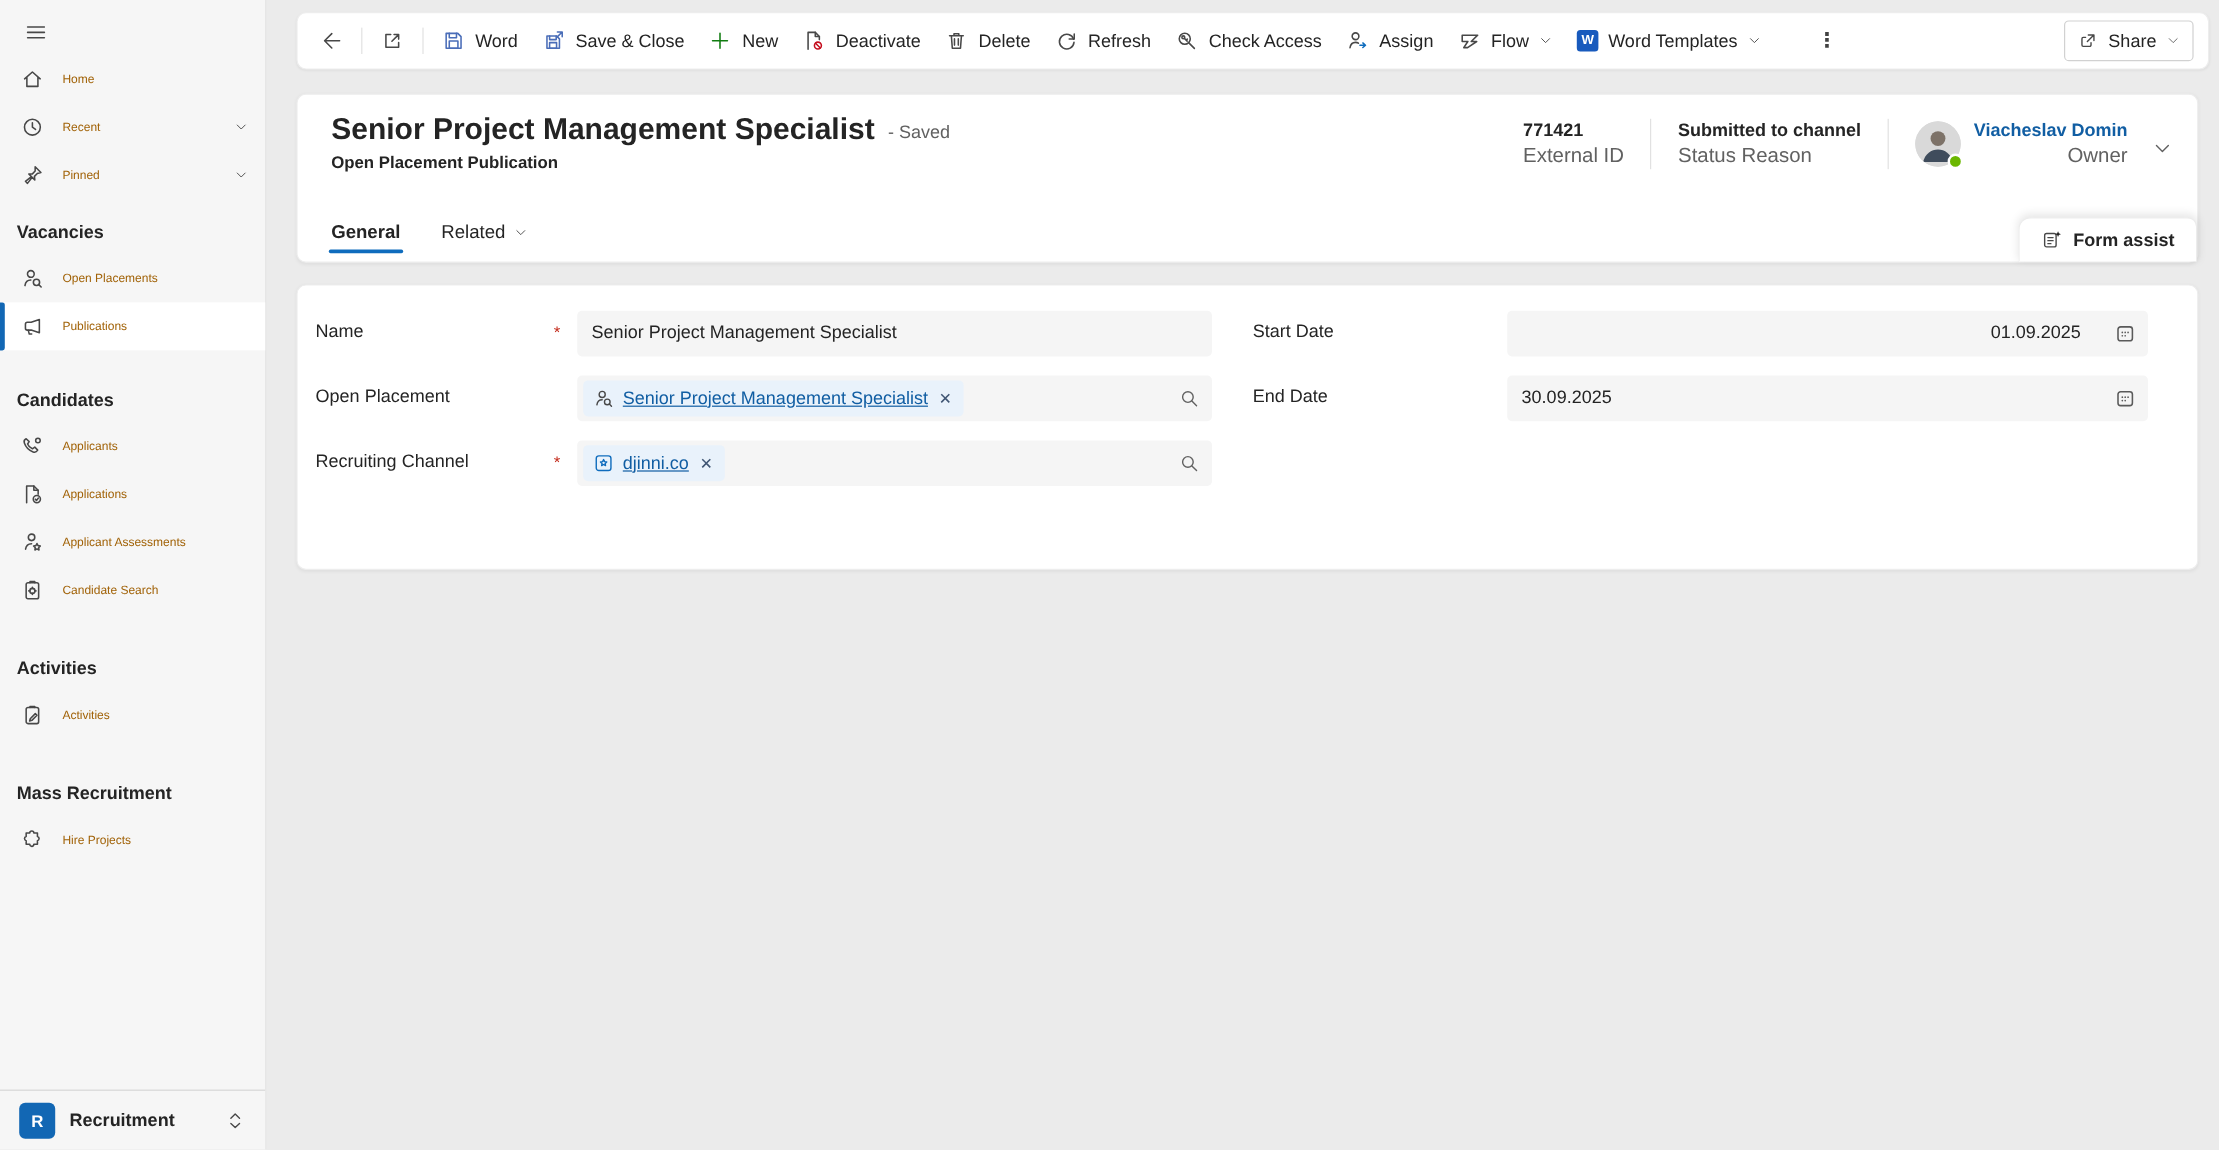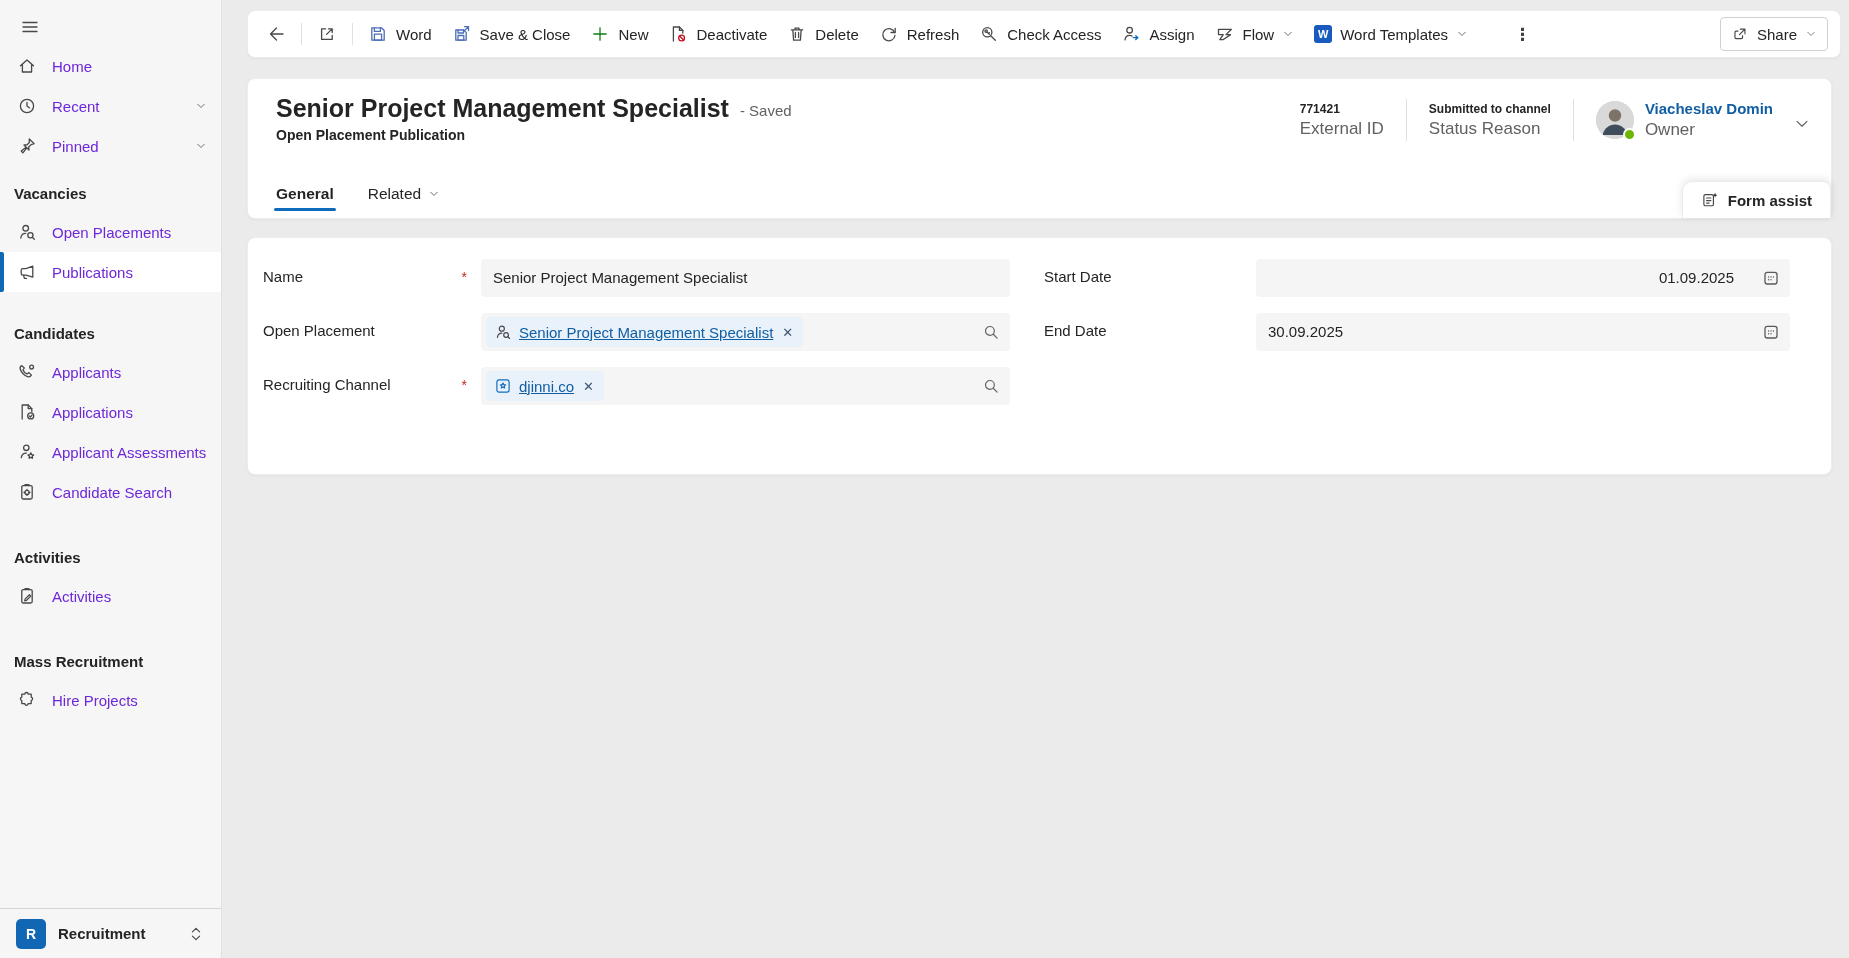--- a/index.html
+++ b/index.html
@@ -14,21 +14,21 @@
   .ic18 { width:18px; height:18px; }
 
   
   .sidebar { position:absolute; left:0; top:0; bottom:0; width:222px; background:#f6f6f6; border-right:1px solid #e1e1e1; }
   .hamburger { position:absolute; top:12px; left:15px; width:30px; height:30px; border:none; background:transparent; display:flex; align-items:center; justify-content:center; cursor:pointer; }
   .nav { position:absolute; top:46px; left:0; right:0; }
   .nav-item { height:40px; display:flex; align-items:center; gap:15px; padding:0 14px 0 17px; position:relative; cursor:pointer; }
   .nav-item .chev { position:absolute; right:14px; }
   .nav-item.selected { background:#ffffff; }
   .nav-item.selected::before { content:""; position:absolute; left:0; top:0; bottom:0; width:4px; background:#1267b4; border-radius:0 2px 2px 0; }
-  .nav-label { font-size:15px; color:#6d28d9; white-space:nowrap; }
+  .nav-label { font-size:10px; color:#a16207; white-space:nowrap; }
   .nav-group { height:36px; line-height:36px; padding-left:14px; font-weight:700; font-size:15px; color:#242424; }
   .mt10{margin-top:10px;} .mt24{margin-top:24px;} .mt28{margin-top:28px;}
   .area-switcher { position:absolute; bottom:0; left:0; right:0; height:50px; border-top:1px solid #d6d6d6; display:flex; align-items:center; gap:12px; padding:0 16px; background:#f6f6f6; cursor:pointer; }
   .app-tile { width:30px; height:30px; border-radius:5px; background:#1267b4; color:#fff; font-weight:700; font-size:14px; display:flex; align-items:center; justify-content:center; }
   .area-name { font-weight:700; font-size:15px; flex:1; }
 
   
   .cmdbar { position:absolute; left:247px; top:10px; width:1594px; height:48px; background:#fff; border:1px solid #ededed; border-radius:8px; box-shadow:0 1px 2px rgba(0,0,0,.05); display:flex; align-items:center; padding:0 8px; }
   .cmd { height:36px; border:none; background:transparent; border-radius:4px; display:flex; align-items:center; gap:8px; padding:0 10px; font-family:inherit; font-size:15px; color:#242424; cursor:pointer; white-space:nowrap; }
   .cmd-sep { width:1px; height:22px; background:#e1e1e1; margin:0 5px; }
@@ -37,24 +37,24 @@
 
   
   .header-card { position:absolute; left:247px; top:78px; width:1585px; height:141px; background:#fff; border:1px solid #ededed; border-radius:8px; box-shadow:0 1px 3px rgba(0,0,0,.05); }
   .title-wrap { position:absolute; left:28px; top:14px; }
   .title-row { display:flex; align-items:center; gap:11px; }
   .page-title { font-size:25px; font-weight:700; color:#242424; line-height:30px; }
   .saved-status { font-size:15px; color:#616161; margin-top:4px; }
   .record-type { font-size:14px; font-weight:700; color:#242424; margin-top:4px; }
   .stats { position:absolute; right:52px; top:20px; display:flex; align-items:center; }
   .stat { padding:0 22px; }
-  .stat-val { font-size:12px; font-weight:700; color:#242424; white-space:nowrap; }
+  .stat-val { font-size:15px; font-weight:700; color:#242424; white-space:nowrap; }
   .stat-lbl { font-size:17px; color:#616161; margin-top:3px; white-space:nowrap; }
   .stat-div { width:1px; height:42px; background:#e1e1e1; }
-  .owner-cell { display:flex; align-items:center; gap:11px; padding:0 6px 0 22px; cursor:pointer; }
+  .owner-cell { display:flex; align-items:center; gap:11px; padding:0 6px 0 22px; cursor:pointer;text-align:right; }
   .avatar { position:relative; width:38px; height:38px; border-radius:50%; background:#d6d6d6; flex:none; overflow:visible; }
   .avatar svg { width:38px; height:38px; border-radius:50%; }
   .presence { position:absolute; right:-2px; bottom:-2px; width:13px; height:13px; border-radius:50%; background:#6bb700; border:2px solid #fff; }
   .owner-name { font-size:15px; font-weight:700; color:#115ea3; cursor:pointer; white-space:nowrap; }
   .hdr-chev { position:absolute; right:16px; top:32px; border:none; background:transparent; cursor:pointer; padding:4px; border-radius:4px; }
   .tabs { position:absolute; left:28px; bottom:0; height:48px; display:flex; align-items:center; gap:34px; }
   .tab { position:relative; height:48px; display:flex; align-items:center; gap:7px; font-size:15.5px; color:#242424; cursor:pointer; }
   .tab.active { font-weight:700;justify-content:center; }
   .tab.active::after { content:""; position:absolute; left:-2px; right:-2px; bottom:7px; height:3px; border-radius:2px; background:#0f6cbd; }
   .form-assist { position:absolute; right:0; bottom:0; height:37px; display:flex; align-items:center; gap:9px; padding:0 18px; background:#fff; border:1px solid #ececec; border-bottom:none; border-radius:10px 8px 0 0; box-shadow:0 -2px 8px rgba(0,0,0,.10); font-size:15px; font-weight:600; cursor:pointer; z-index:3; }

